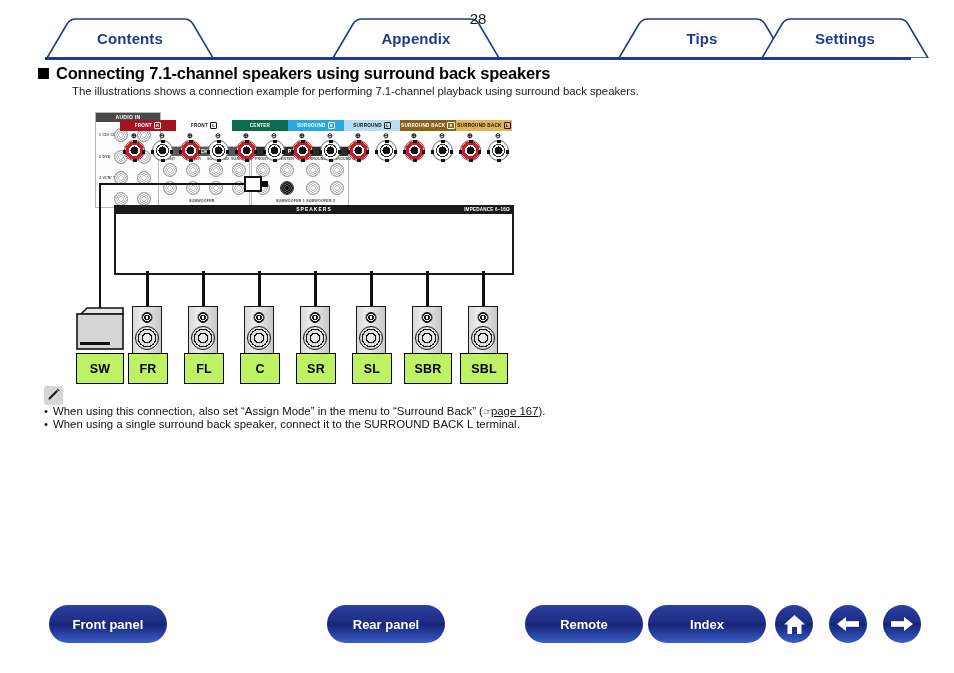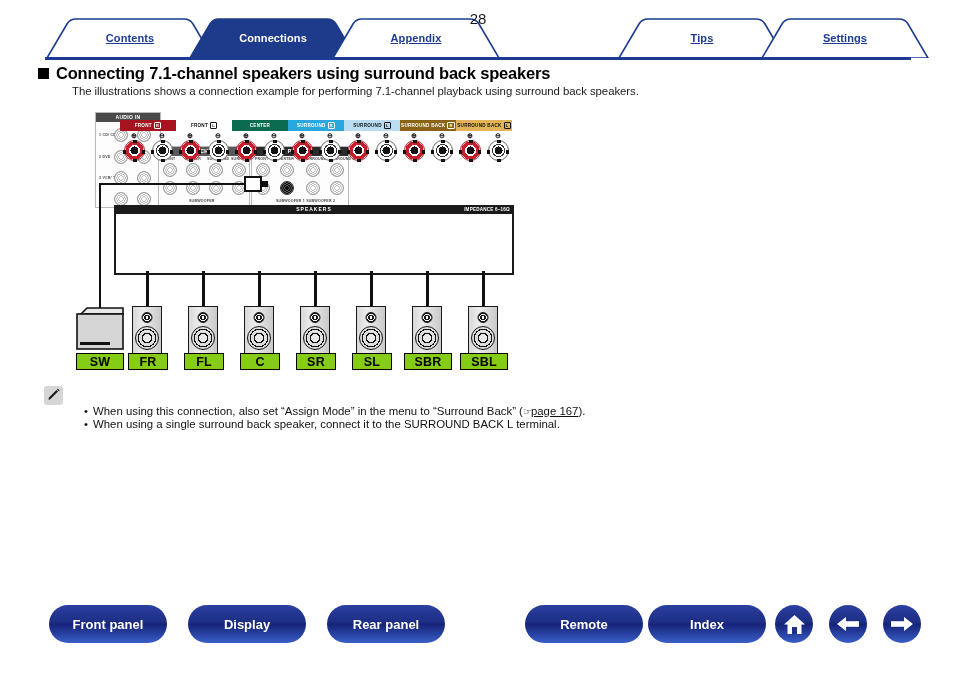--- a/index.html
+++ b/index.html
@@ -22,26 +22,25 @@
     left: 0; top: 18px;
     width: 954px; height: 42px;
   }
   .tab {
     position: absolute;
     top: 0;
     height: 40px;
     display: flex;
     align-items: center;
     justify-content: center;
-    font-size: 11px;
+    font-size: 15px;
     font-weight: bold;
     color: #1d3c91;
     letter-spacing: .1px;
     box-sizing: border-box;
-    text-decoration: underline;
   }
   .tab .tabshape {
     position: absolute;
     left: 0; top: 0;
     width: 100%; height: 100%;
     z-index: 0;
   }
   .tab .tablabel {
     position: relative;
     z-index: 2;
@@ -268,23 +267,23 @@
     background: radial-gradient(circle, #e9e9e9 0 4.2px, #111 4.2px 5.2px,
       #e0e0e0 5.2px 8.2px, #111 8.2px 9.2px, #dcdcdc 9.2px);
     box-sizing: border-box;
   }
   #subwoofer {
     position: absolute;
     width: 48px; height: 44px;
   }
   .spklabel {
     position: absolute;
-    height: 17px;
+    height: 31px;
     border: 1.6px solid #000;
-    background: #84cc16;
+    background: #bef264;
     box-sizing: border-box;
     display: flex;
     align-items: center;
     justify-content: center;
     font-size: 12.5px;
     font-weight: bold;
     letter-spacing: .2px;
   }
   .wire {
     position: absolute;
@@ -298,21 +297,20 @@
     width: 19px; height: 19px;
     background: #d6d6d6;
     border-radius: 3px;
   }
   .note-line {
     position: absolute;
     left: 44px;
     font-size: 11.4px;
     color: #111;
     white-space: nowrap;
-    margin-left: 40px;
   }
   #note1 { top: 405px; }
   #note2 { top: 418px; }
   .bullet { display: inline-block; width: 9px; }
   .pagelink {
     text-decoration: underline;
     color: #111;
   }
   .handicon {
     display: inline-block;
@@ -364,26 +362,20 @@
 
 <div id="tabbar">
 
   <div class="tab" style="left:45px;width:170px;">
     <svg class="tabshape" viewBox="0 0 170 40" preserveAspectRatio="none">
       <path d="M2 40 L22 6 Q25 1 31 1 L139 1 Q145 1 148 6 L168 40 Z" fill="#ffffff" stroke="#1d3c91" stroke-width="1.6"></path>
     </svg>
     <span class="tablabel">Contents</span>
   </div>
 
-  <div class="tab active" style="left:188px;width:170px;">
-    <svg class="tabshape" viewBox="0 0 170 40" preserveAspectRatio="none">
-      <path d="M2 40 L22 6 Q25 1 31 1 L139 1 Q145 1 148 6 L168 40 Z" fill="#1e3a8a" stroke="#1e3a8a" stroke-width="1.6"></path>
-    </svg>
-    <span class="tablabel">Connections</span>
-  </div>
 
   <div class="tab" style="left:331px;width:170px;">
     <svg class="tabshape" viewBox="0 0 170 40" preserveAspectRatio="none">
       <path d="M2 40 L22 6 Q25 1 31 1 L139 1 Q145 1 148 6 L168 40 Z" fill="#ffffff" stroke="#1d3c91" stroke-width="1.6"></path>
     </svg>
     <span class="tablabel">Appendix</span>
   </div>
 
 
   <div class="tab" style="left:617px;width:170px;">
@@ -707,23 +699,20 @@
 </div>
 
 <div class="note-line" id="note2">
   <span class="bullet">•</span><span>When using a single surround back speaker, connect it to the SURROUND BACK L terminal.</span>
 </div>
 
 <div id="bottomnav">
   <div class="navbtn" style="left:41px;width:118px;">
     <span>Front panel</span>
   </div>
-  <div class="navbtn" style="left:180px;width:118px;">
-    <span>Display</span>
-  </div>
   <div class="navbtn" style="left:319px;width:118px;">
     <span>Rear panel</span>
   </div>
   <div class="navbtn" style="left:517px;width:118px;">
     <span>Remote</span>
   </div>
   <div class="navbtn" style="left:640px;width:118px;justify-content:center;">
     <span>Index</span>
   </div>
 

